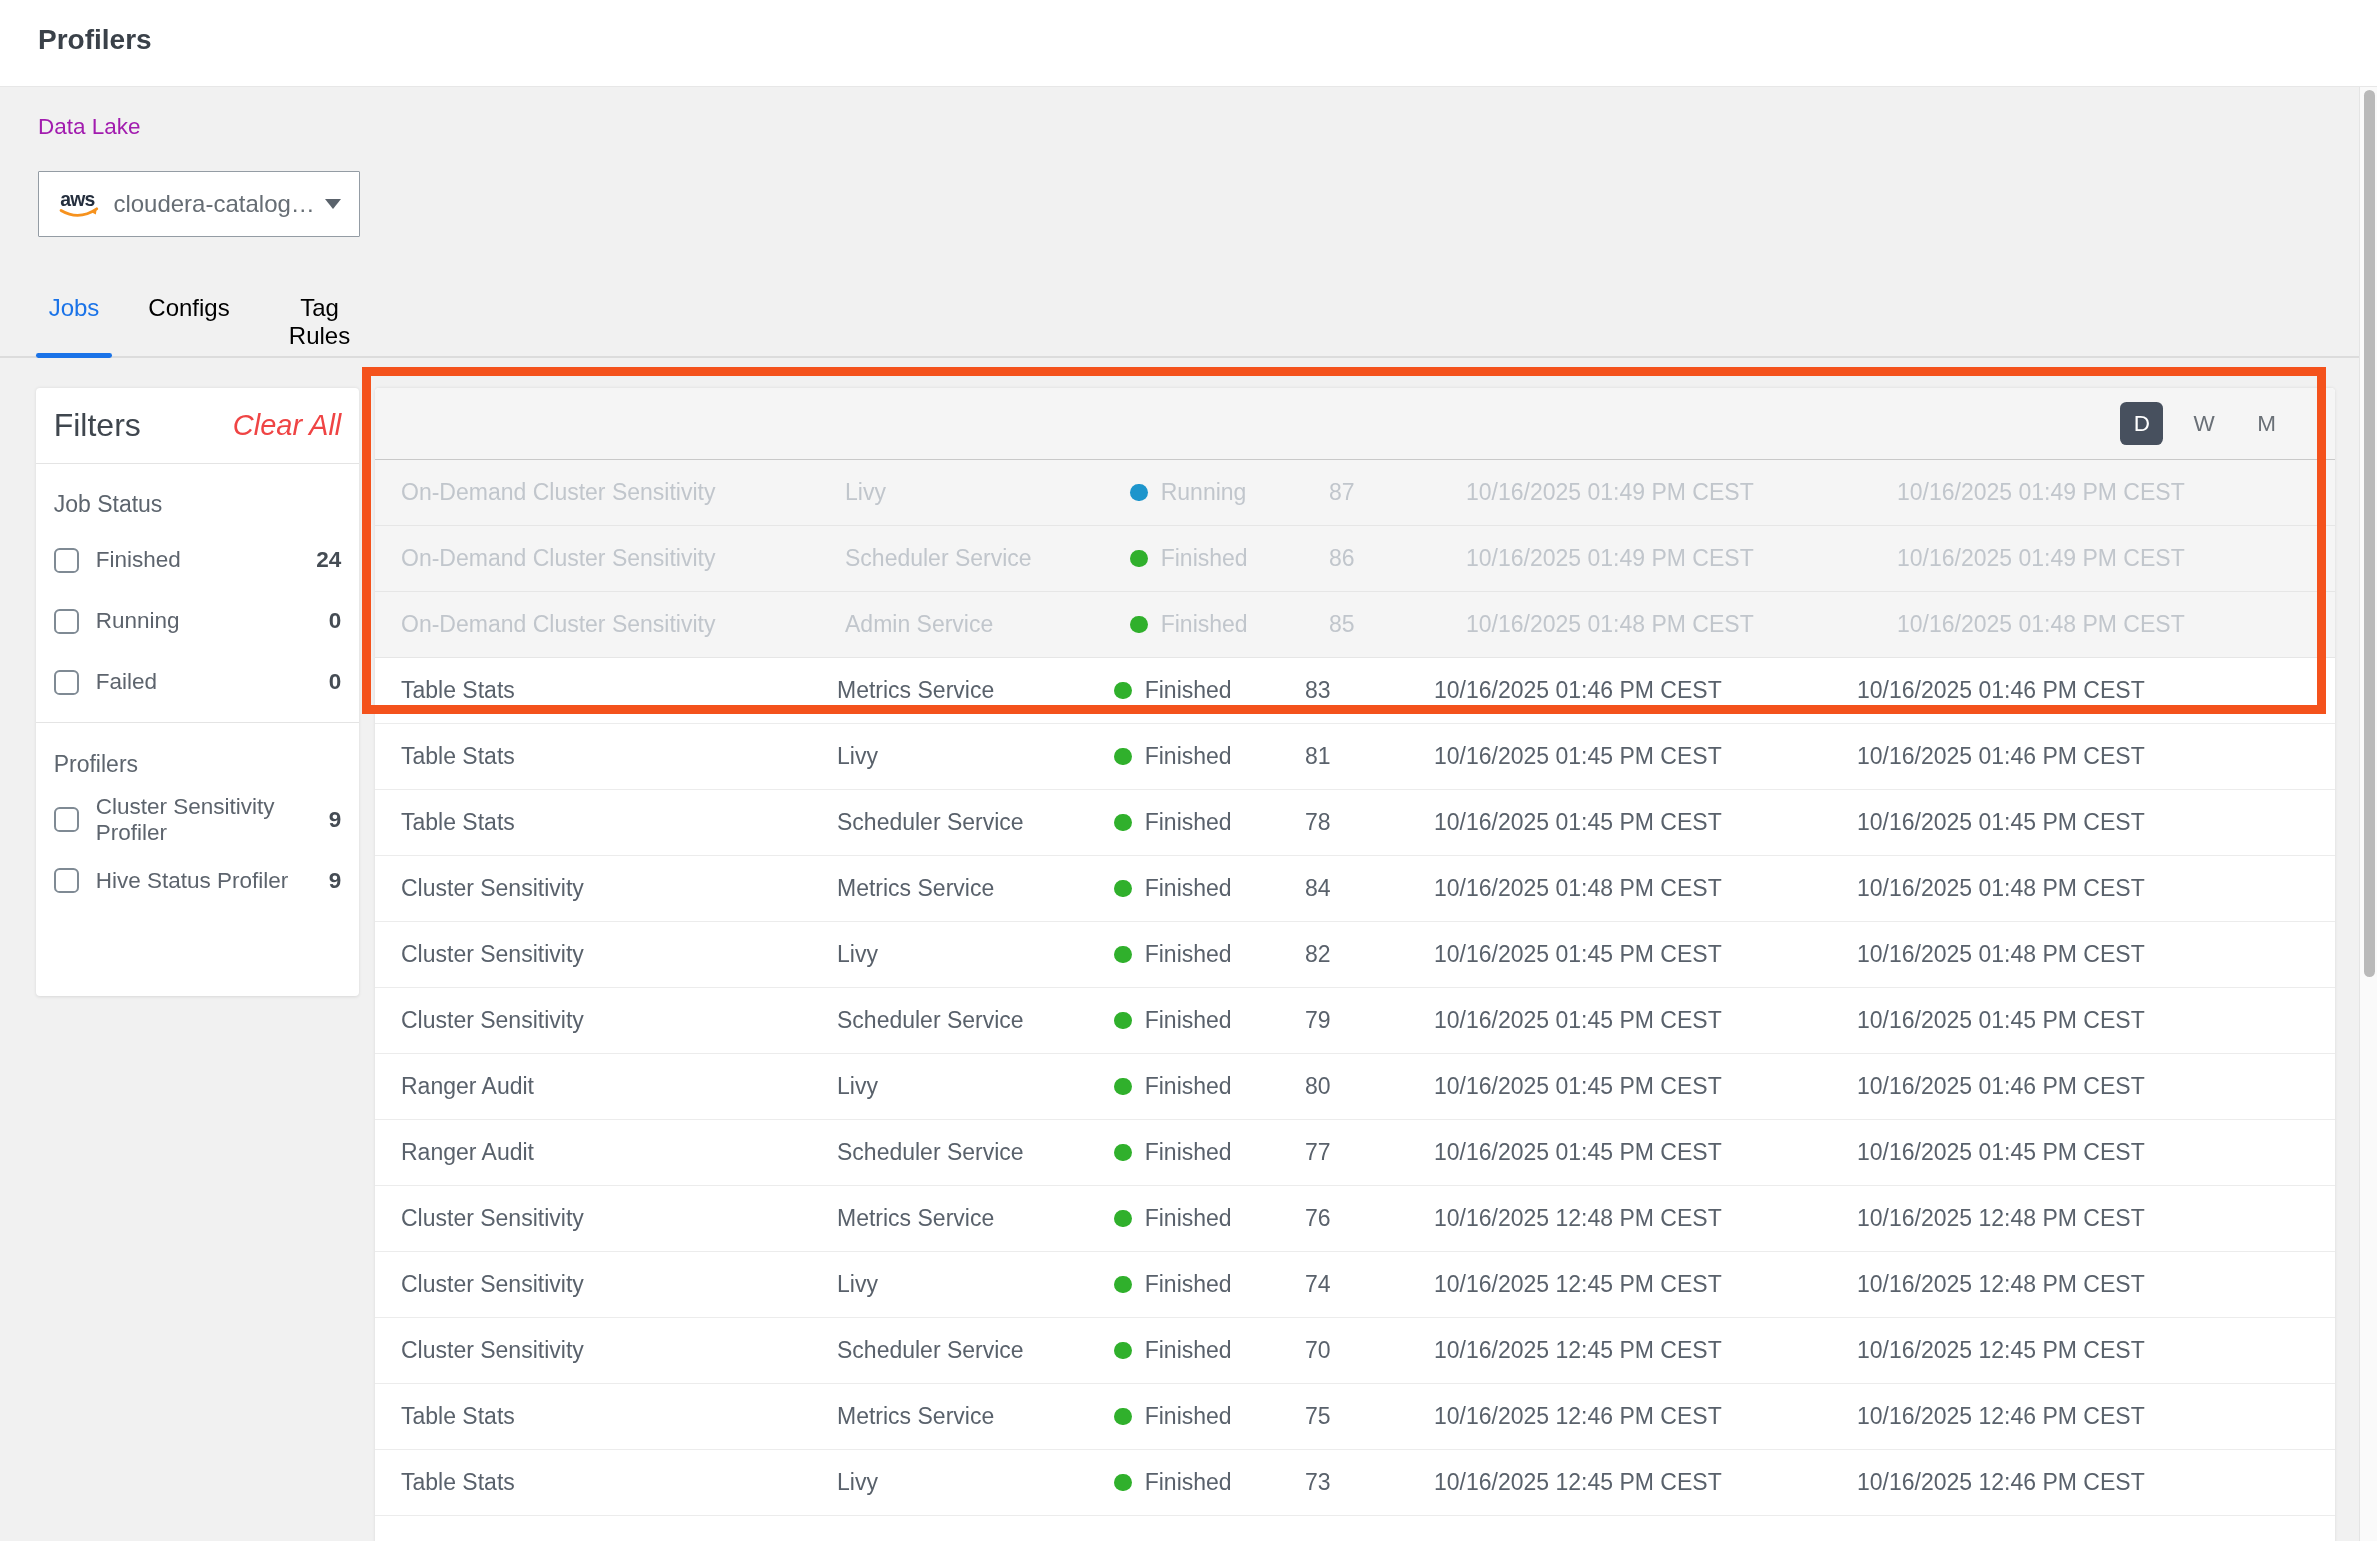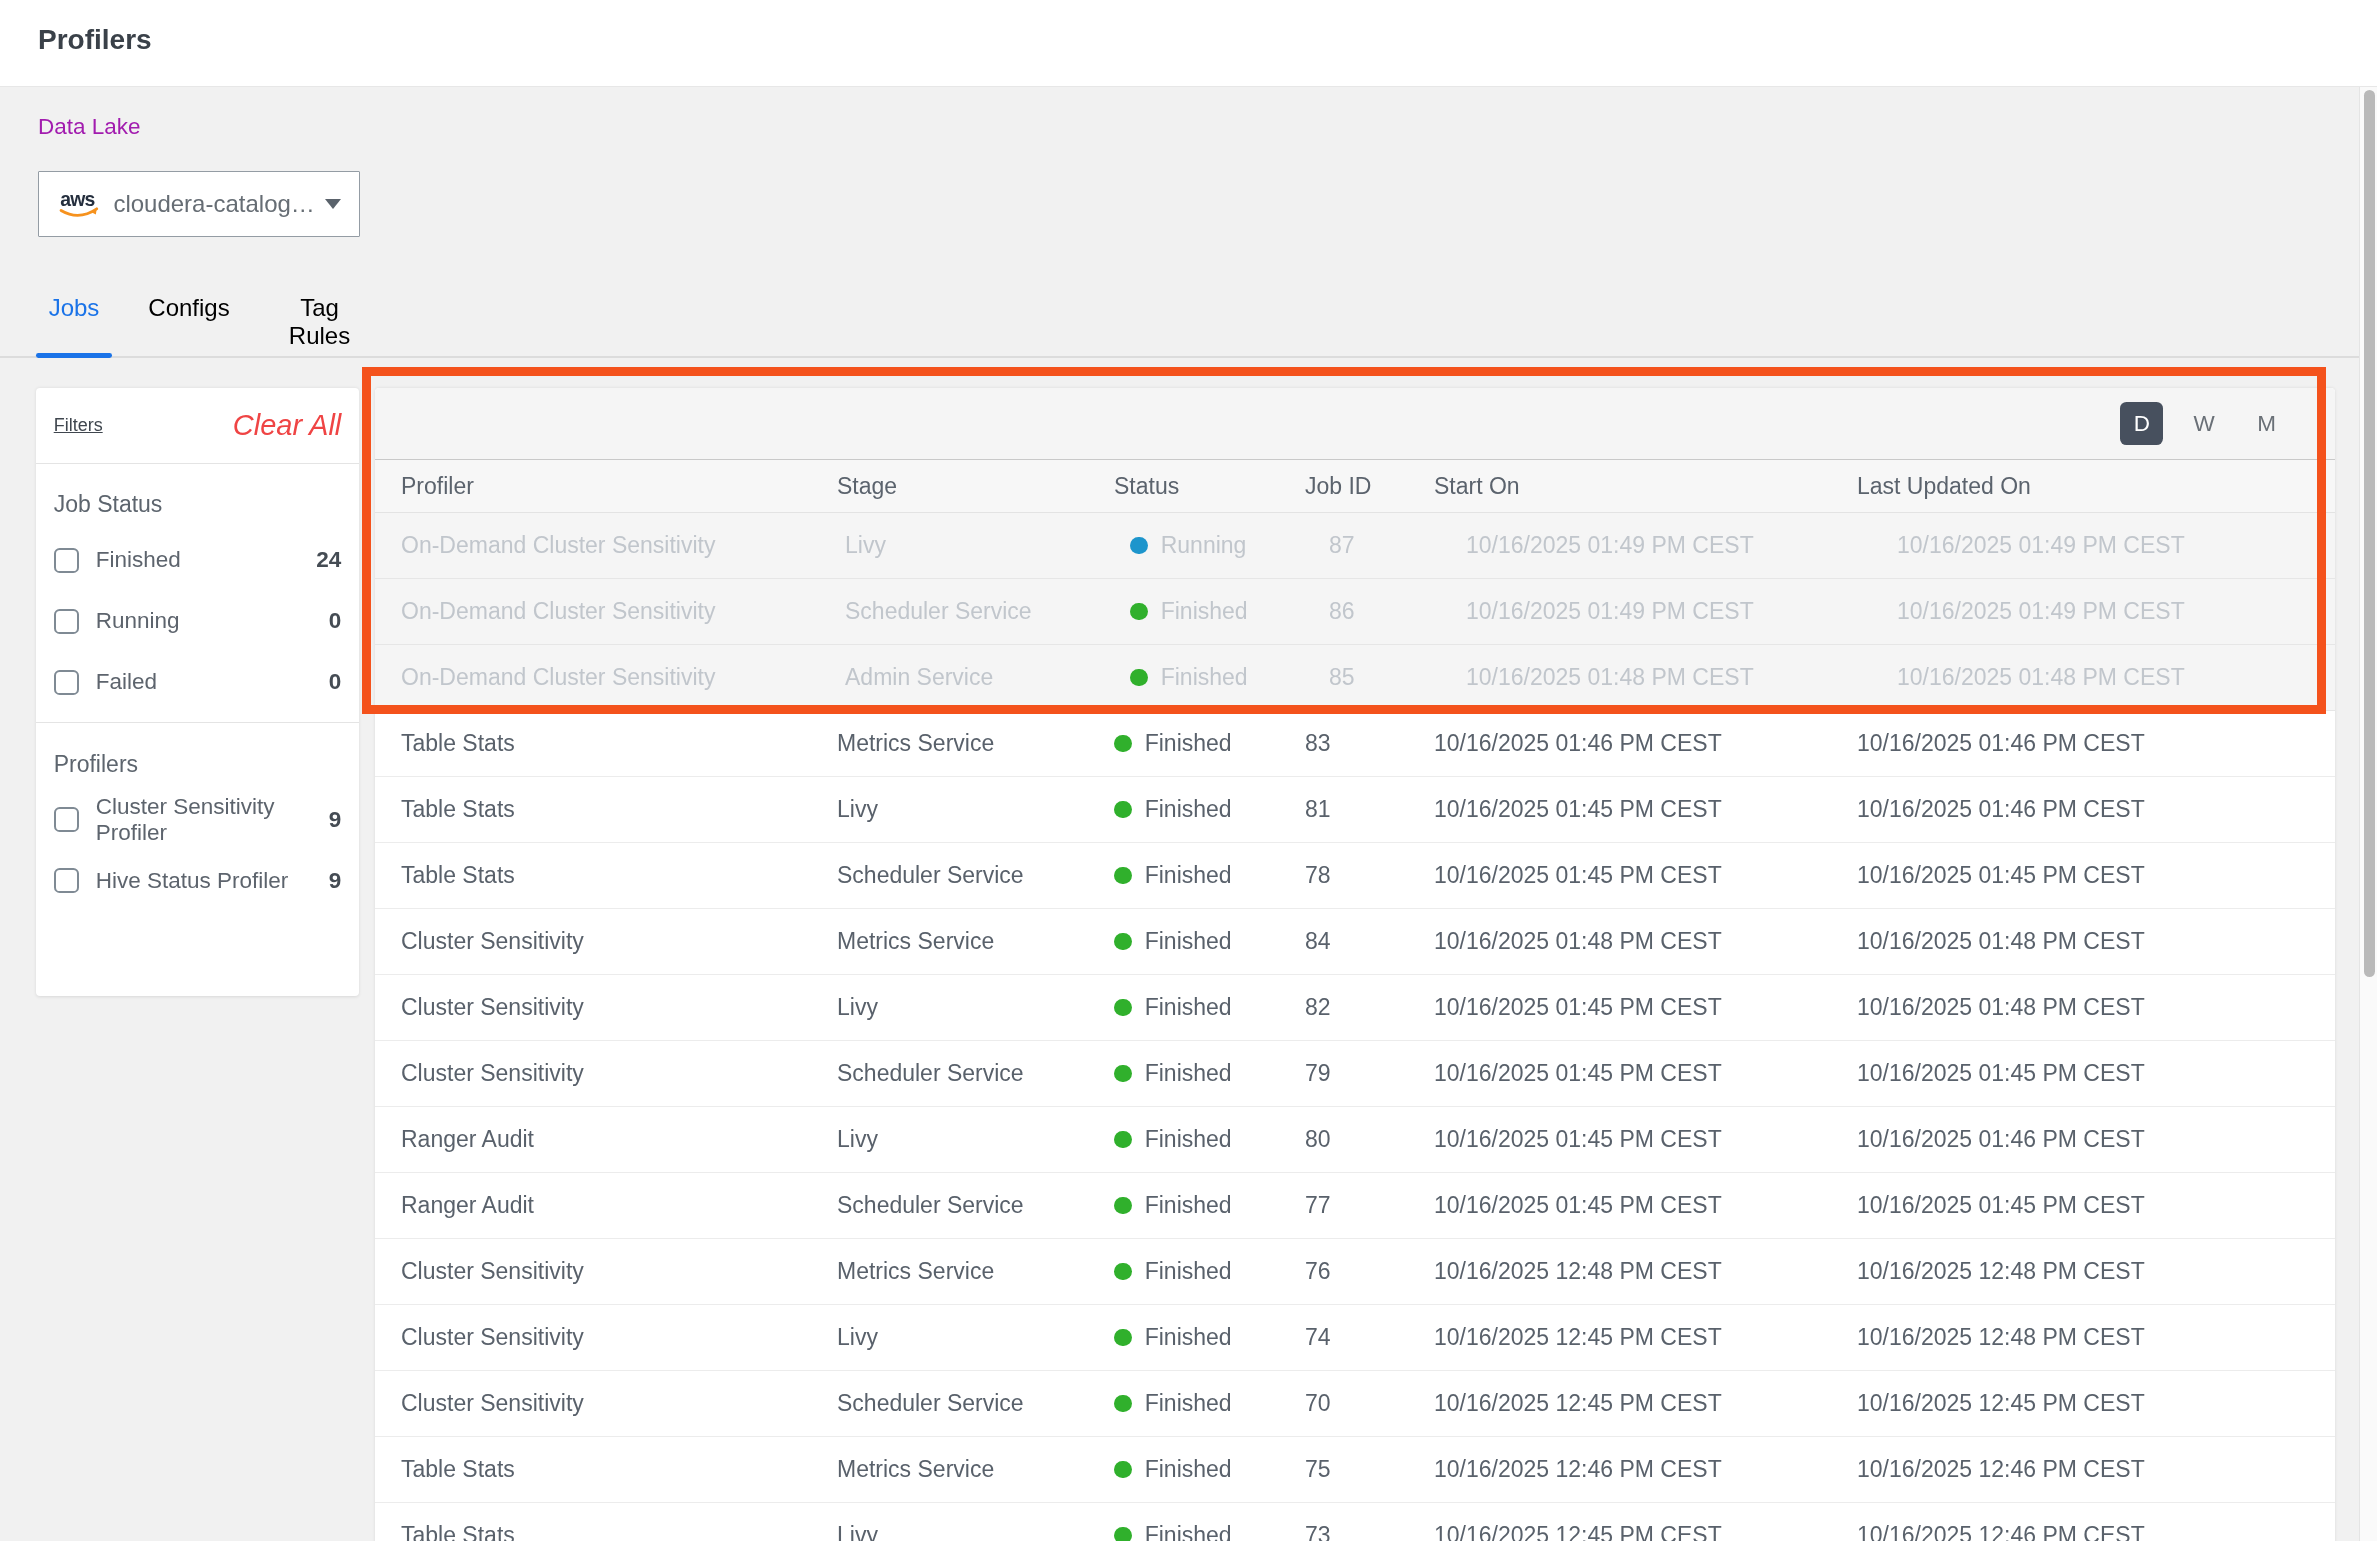--- a/index.html
+++ b/index.html
@@ -28,21 +28,21 @@
   .tab.active { color:#1a73e8; }
   .tab-underline { position:absolute; left:36px; top:353px; width:76px; height:4.8px;
     background:#1a73e8; border-radius:2.4px; }
   
   .card { position:absolute; background:#fff; border-radius:4px;
     box-shadow:0 0.8px 3.2px rgba(0,0,0,.10); }
   
   .filter-card { left:36px; top:388px; width:323px; height:608px; }
   .f-head { height:76px; display:flex; align-items:center; padding:0 17.7px;
     border-bottom:1.6px solid #e4e4e4; }
-  .f-title { font-size:18px; color:#3f464e;text-decoration:underline; }
+  .f-title { font-size:32px; color:#3f464e; }
   .f-clear { margin-left:auto; font-size:29px; color:#ef4444; cursor:pointer;font-style:italic; }
   .f-sec { padding:21px 17.7px 9.7px; }
   .f-sec + .f-sec { border-top:1.6px solid #e4e4e4; }
   .f-sec-title { font-size:23px; color:#5d656e; margin:6.4px 0 11.3px; }
   .f-opt { display:flex; align-items:center; height:61px; }
   .chk { width:25px; height:25px; border:2.4px solid #7f8a94; border-radius:5.6px;
     background:#fff; flex:0 0 auto; cursor:pointer; }
   .f-opt-label { margin-left:17px; font-size:22.5px; color:#5d646d; }
   .f-opt-count { margin-left:auto; font-size:22.5px; font-weight:700; color:#454c54; }
   
@@ -140,28 +140,20 @@
       </div>
   </div>
 </aside>
 
 <section class="card table-card">
   <div class="toolbar">
     <span class="seg selected">D</span>
     <span class="seg">W</span>
     <span class="seg">M</span>
   </div>
-  <div class="thead">
-    <div class="c c1">Profiler</div>
-    <div class="c c2">Stage</div>
-    <div class="c c3">Status</div>
-    <div class="c c4">Job ID</div>
-    <div class="c c5">Start On</div>
-    <div class="c c6">Last Updated On</div>
-  </div>
   <div>
       <div class="trow dimmed">
     <div class="c c1">On-Demand Cluster Sensitivity</div>
     <div class="c c2">Livy</div>
     <div class="c3">
       <span class="dot" style="background: rgb(29, 149, 204);"></span>
       <span class="c">Running</span>
     </div>
     <div class="c c4">87</div>
     <div class="c c5">10/16/2025 01:49 PM CEST</div>

